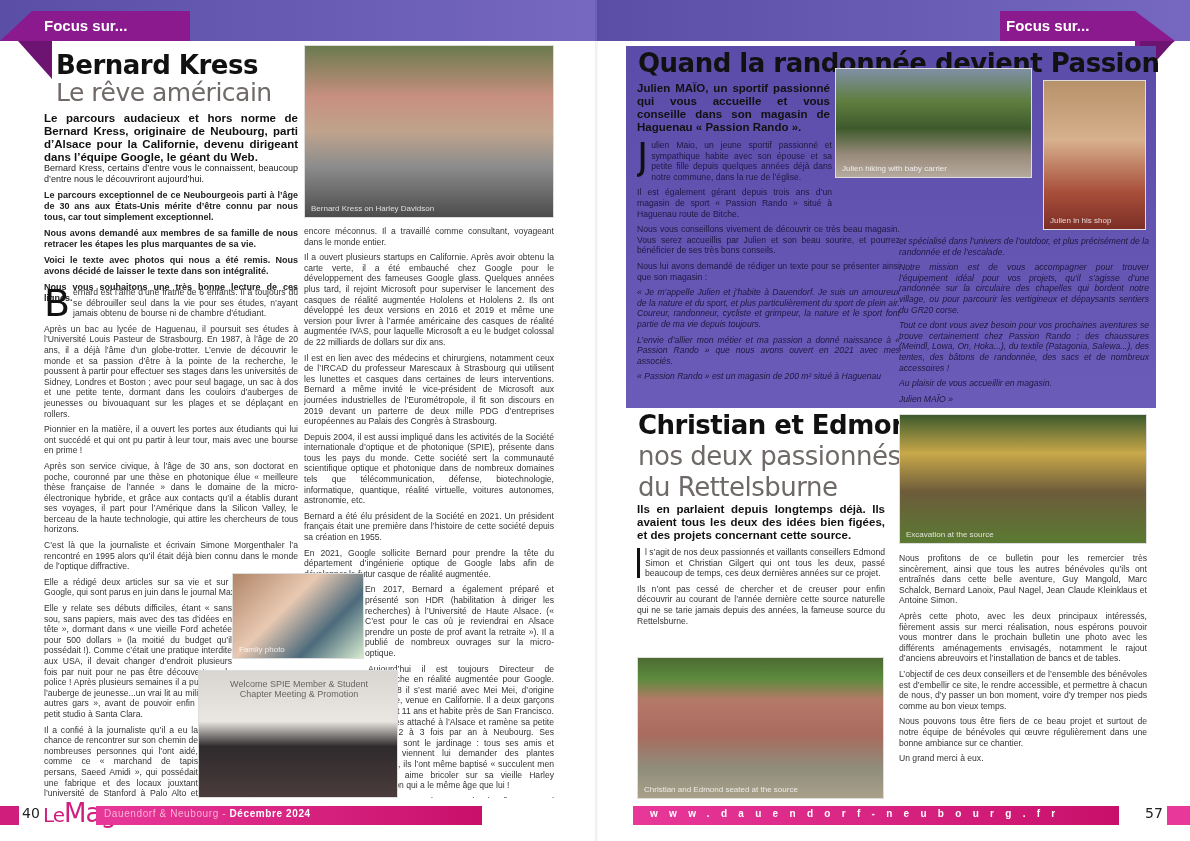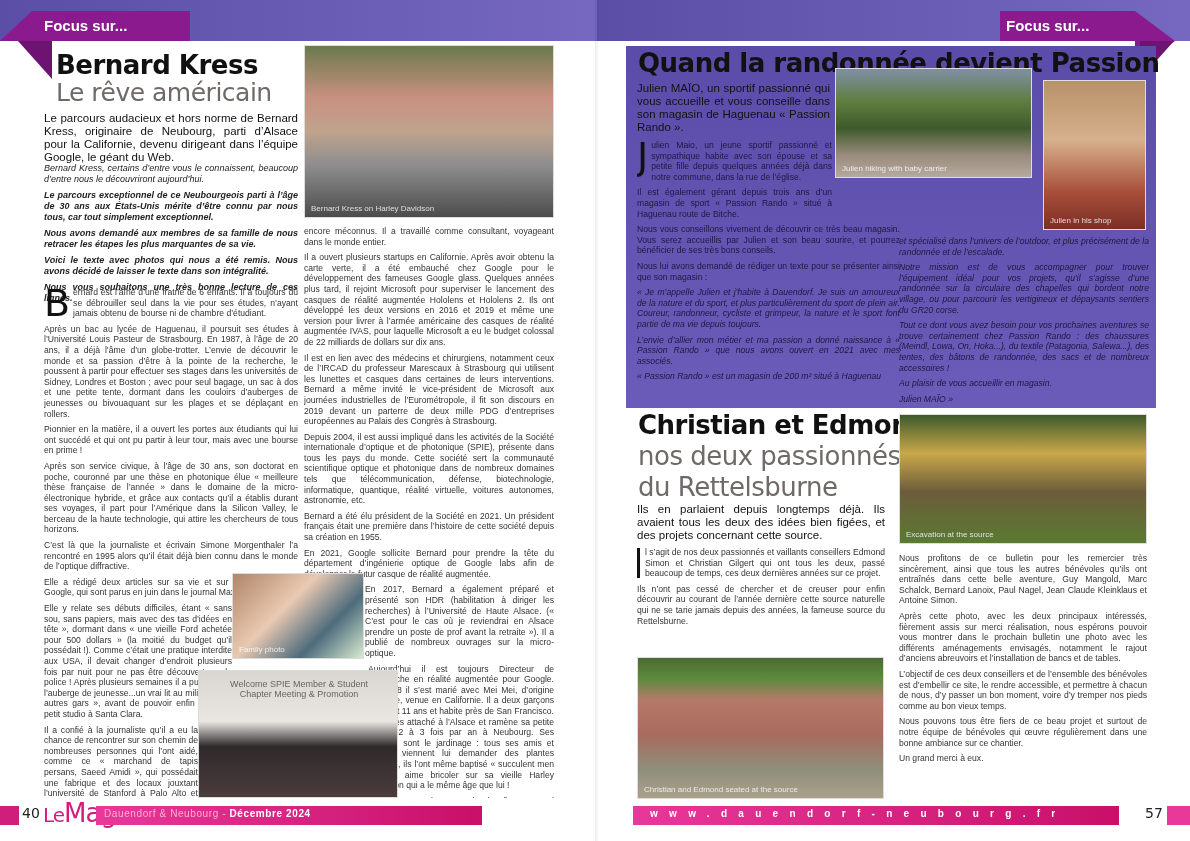--- a/index.html
+++ b/index.html
@@ -10,22 +10,22 @@
 .focus{position:absolute;top:11px;height:30px;background:#8a1a8e;color:#fff;font-weight:bold;font-size:15px;line-height:30px;padding-left:12px}
 .focus-l{left:32px;width:158px}
 .focus-r{left:1000px;width:135px;padding-left:6px}
 .tri-l{position:absolute;left:18px;top:41px;width:0;height:0;border-top:38px solid #6d1473;border-left:34px solid transparent}
 .tri-l2{position:absolute;left:0;top:11px;width:0;height:0;border-right:32px solid #8a1a8e;border-top:30px solid transparent}
 .tri-r{position:absolute;left:1135px;top:11px;width:0;height:0;border-left:40px solid #8a1a8e;border-bottom:30px solid transparent;border-top:30px solid transparent}
 .tri-r2{position:absolute;left:1140px;top:41px;border-top:38px solid #6d1473;border-right:34px solid transparent}
 .title{font-family:"DejaVu Sans",sans-serif;position:absolute}
 .t-name{left:56px;top:50px;font-size:26px;font-weight:bold;color:#111;letter-spacing:-.5px}
 .t-sub{left:56px;top:78px;font-size:25px;color:#6f6968;letter-spacing:-.5px}
-.lead{position:absolute;font-weight:normal;font-size:11.5px;line-height:13px;text-align:justify;color:#111}
-.intro{position:absolute;font-style:italic;font-size:9px;line-height:11px;text-align:justify;color:#222}
+.lead{position:absolute;font-weight:bold;font-size:11.5px;line-height:13px;text-align:justify;color:#111}
+.intro{position:absolute;font-size:9px;line-height:11px;text-align:justify;color:#222}
 .intro p{margin-bottom:5px}
 .intro p.b{font-weight:bold}
 .col{position:absolute;font-size:8.6px;line-height:10.6px;text-align:justify;color:#333;font-family:"Liberation Sans",sans-serif}
 .col p{margin-bottom:5px}
 .drop{float:left;font-size:38px;line-height:32px;font-family:"DejaVu Sans",sans-serif;margin-right:3px;color:#111}
 .photo{position:absolute;border:1px solid #ddd;overflow:hidden}
 .ph-moto{left:304px;top:45px;width:250px;height:173px;background:linear-gradient(180deg,#6a7a4d 0%,#c89080 30%,#bfa38c 50%,#8d8d8d 70%,#4c4c4c 100%)}
 .ph-family{left:232px;top:573px;width:132px;height:86px;background:linear-gradient(135deg,#b08568,#e9c9b2 40%,#4d6b7c 70%,#d8ecd0)}
 .ph-spie{left:198px;top:670px;width:200px;height:128px;background:linear-gradient(180deg,#d9d5d0 0%,#eae6e1 40%,#2e2a2c 60%,#4b3c3c 100%)}
 .purplebox{position:absolute;left:626px;top:46px;width:530px;height:362px;background:linear-gradient(180deg,#5c4caa,#6a5cb8)}

